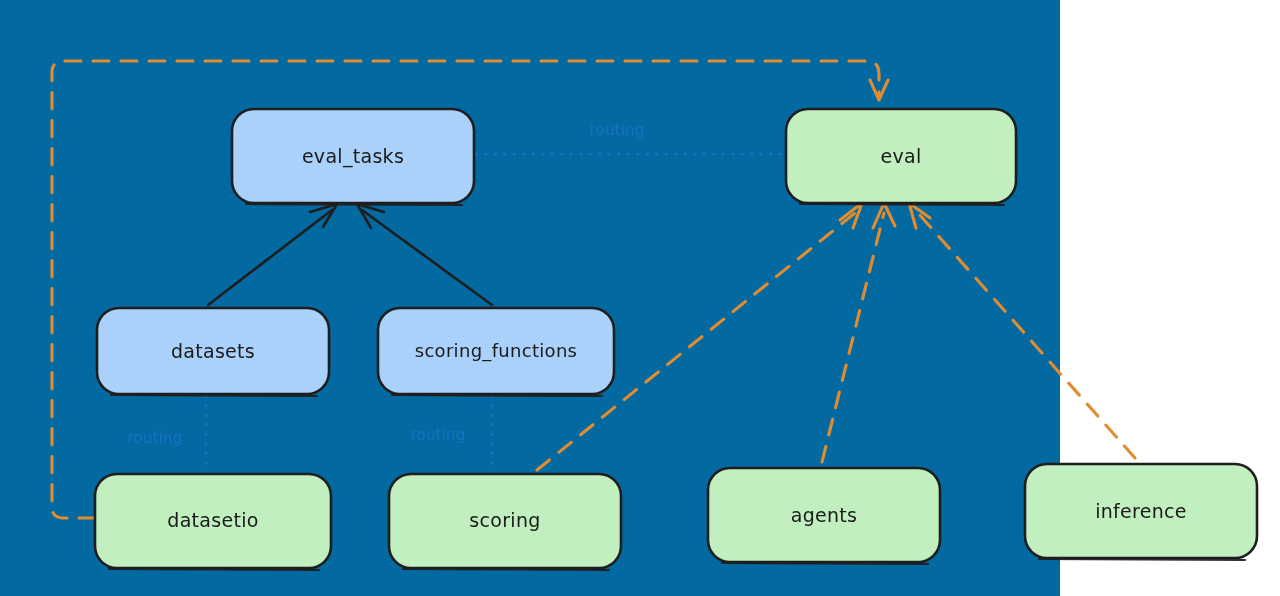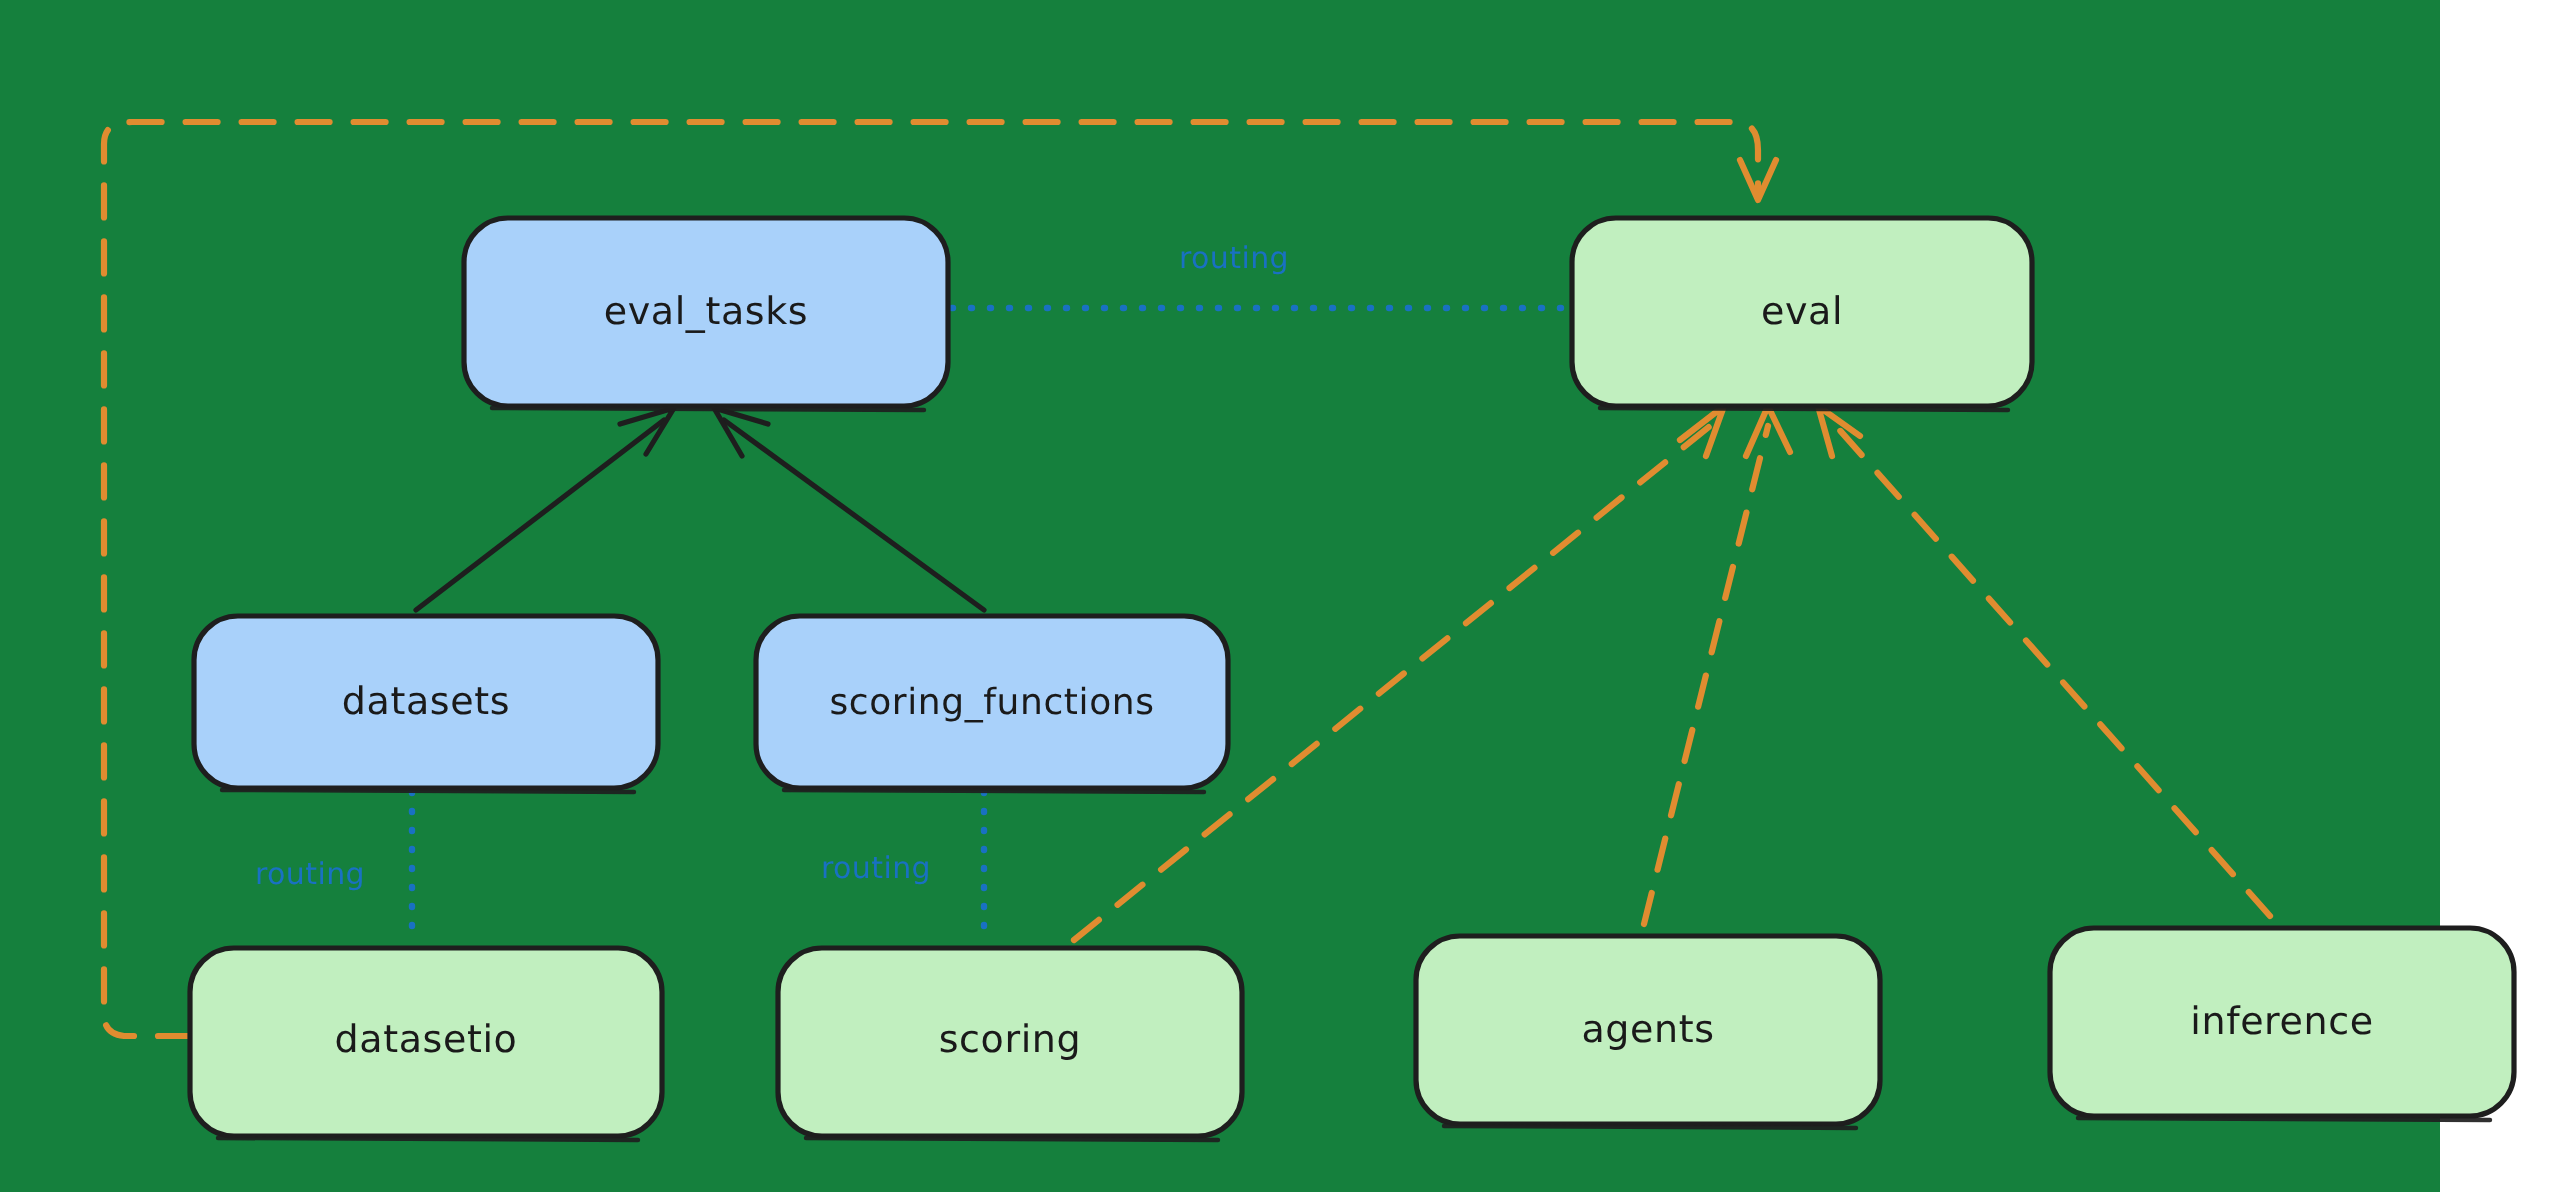--- a/index.html
+++ b/index.html
@@ -8,23 +8,24 @@
     background: #ffffff;
   }
   body {
     width: 1280px;
     height: 596px;
     font-family: "DejaVu Sans", sans-serif;
     overflow: hidden;
   }
   #diagram-root {
     position: relative;
-    width: 1220px;
+    width: 1048px;
     height: 596px;
-    background: #15803d;
+    background: #0369a1;
+    padding-left: 12px;
   }
   svg.canvas {
     position: absolute;
     top: 0;
     left: 0;
     width: 1280px;
     height: 596px;
   }
   .node-label {
     font-family: "DejaVu Sans", sans-serif;

